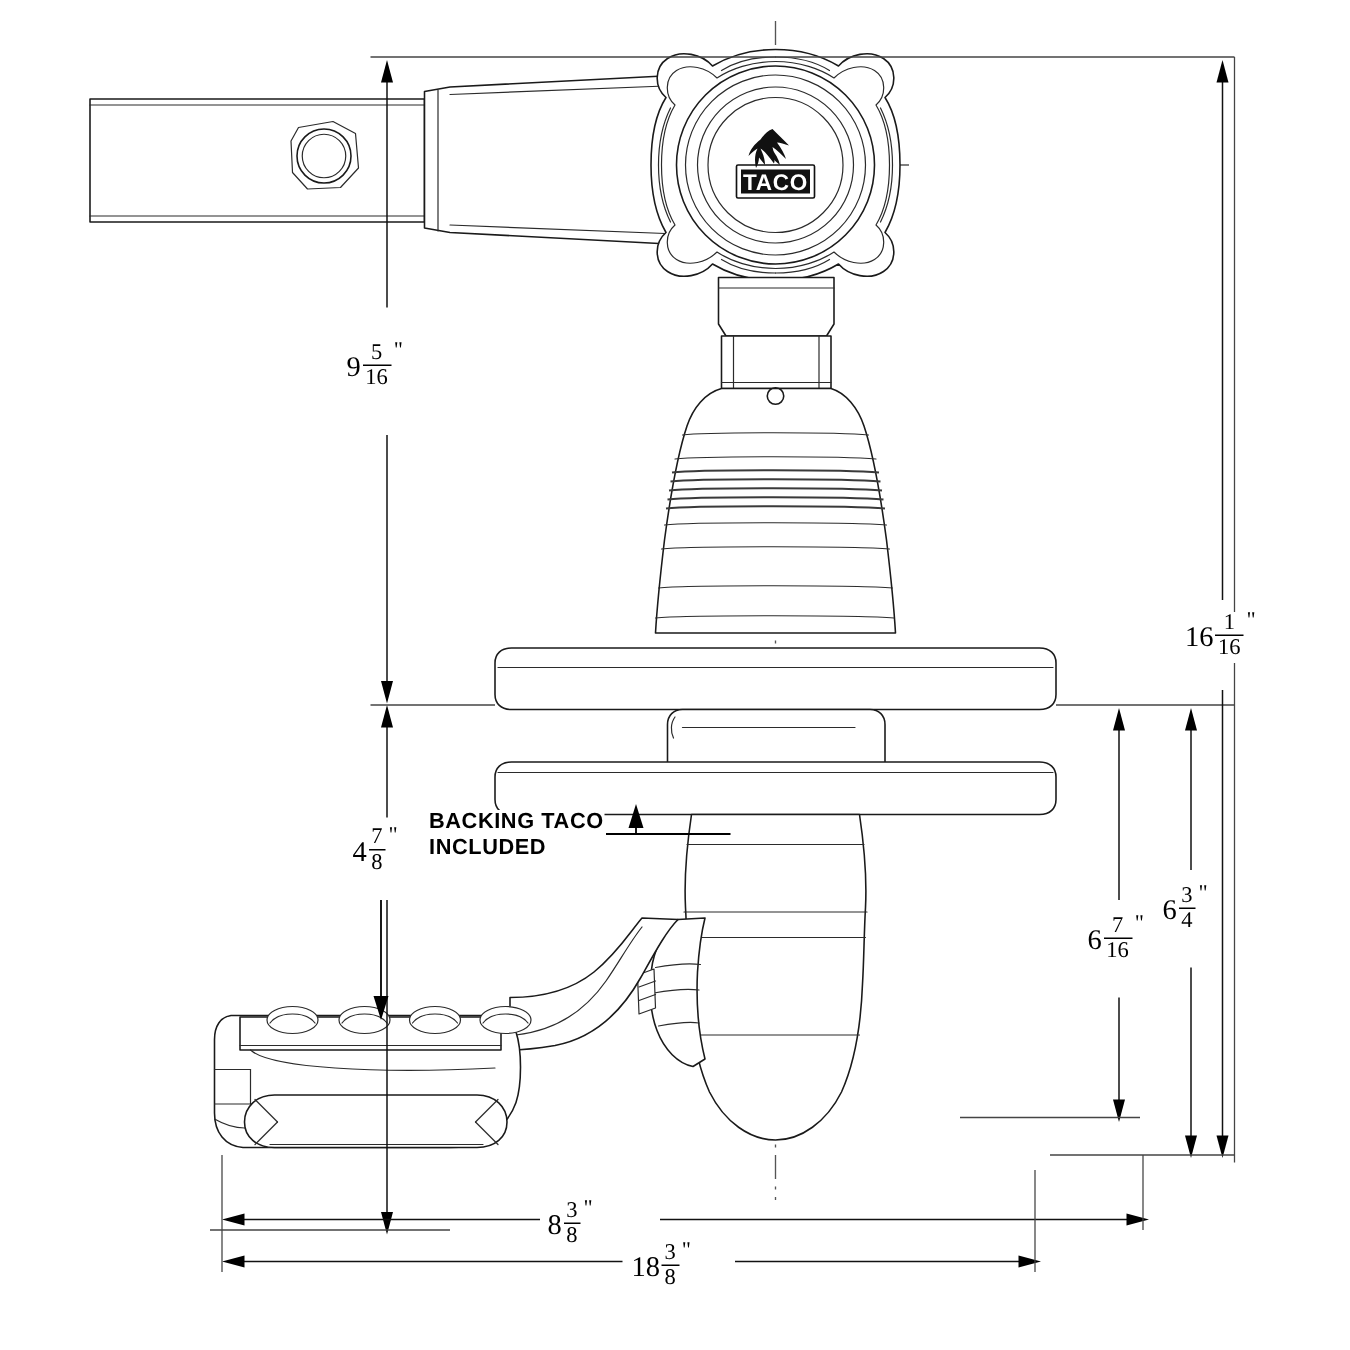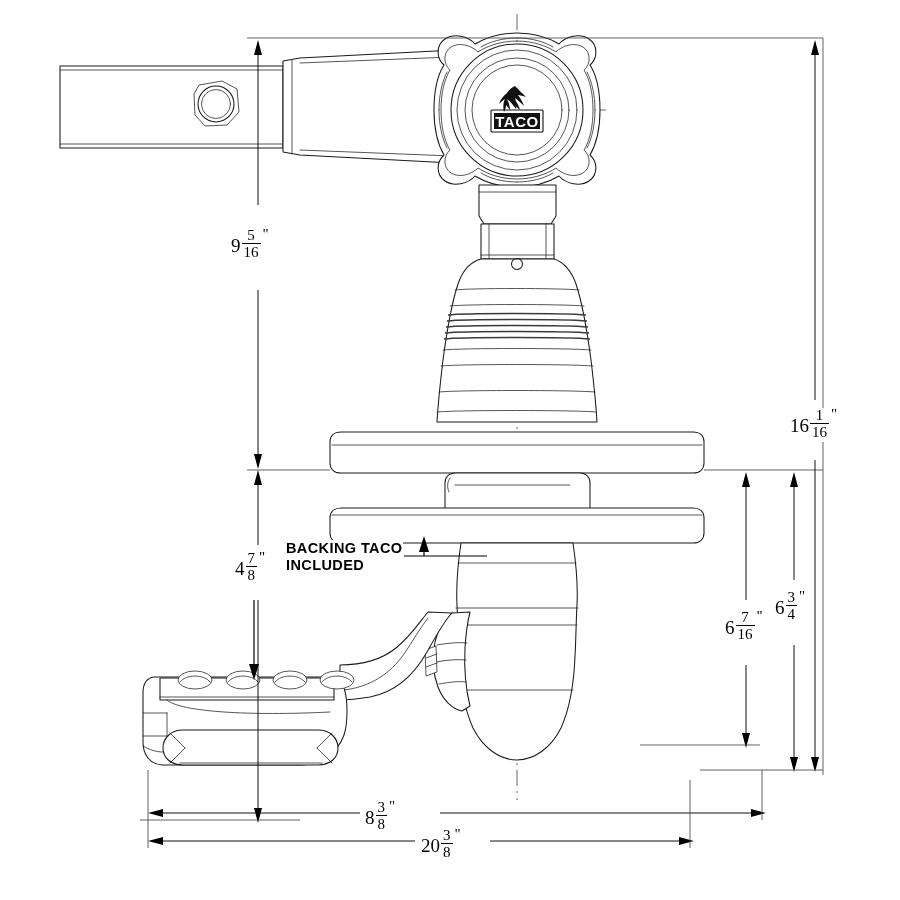--- a/index.html
+++ b/index.html
@@ -498,21 +498,21 @@
 
   <div class="dim-label bg" style="left: 772px; top: 590px;">
     <span class="whole">6</span><span class="frac"><span class="num">3</span><span class="den">4</span></span><span class="inch">"</span>
   </div>
 
   <div class="dim-label bg" style="left: 362px; top: 800px;">
     <span class="whole">8</span><span class="frac"><span class="num">3</span><span class="den">8</span></span><span class="inch">"</span>
   </div>
 
   <div class="dim-label bg" style="left: 418px; top: 828px;">
-    <span class="whole">20</span><span class="frac"><span class="num">3</span><span class="den">8</span></span><span class="inch">"</span>
+    <span class="whole">18</span><span class="frac"><span class="num">3</span><span class="den">8</span></span><span class="inch">"</span>
   </div>
 
   <div class="note-label" style="left: 286px; top: 540px;">
     <div>BACKING TACO</div>
     <div>INCLUDED</div>
   </div>
 
 </div>
 
 </body></html>

